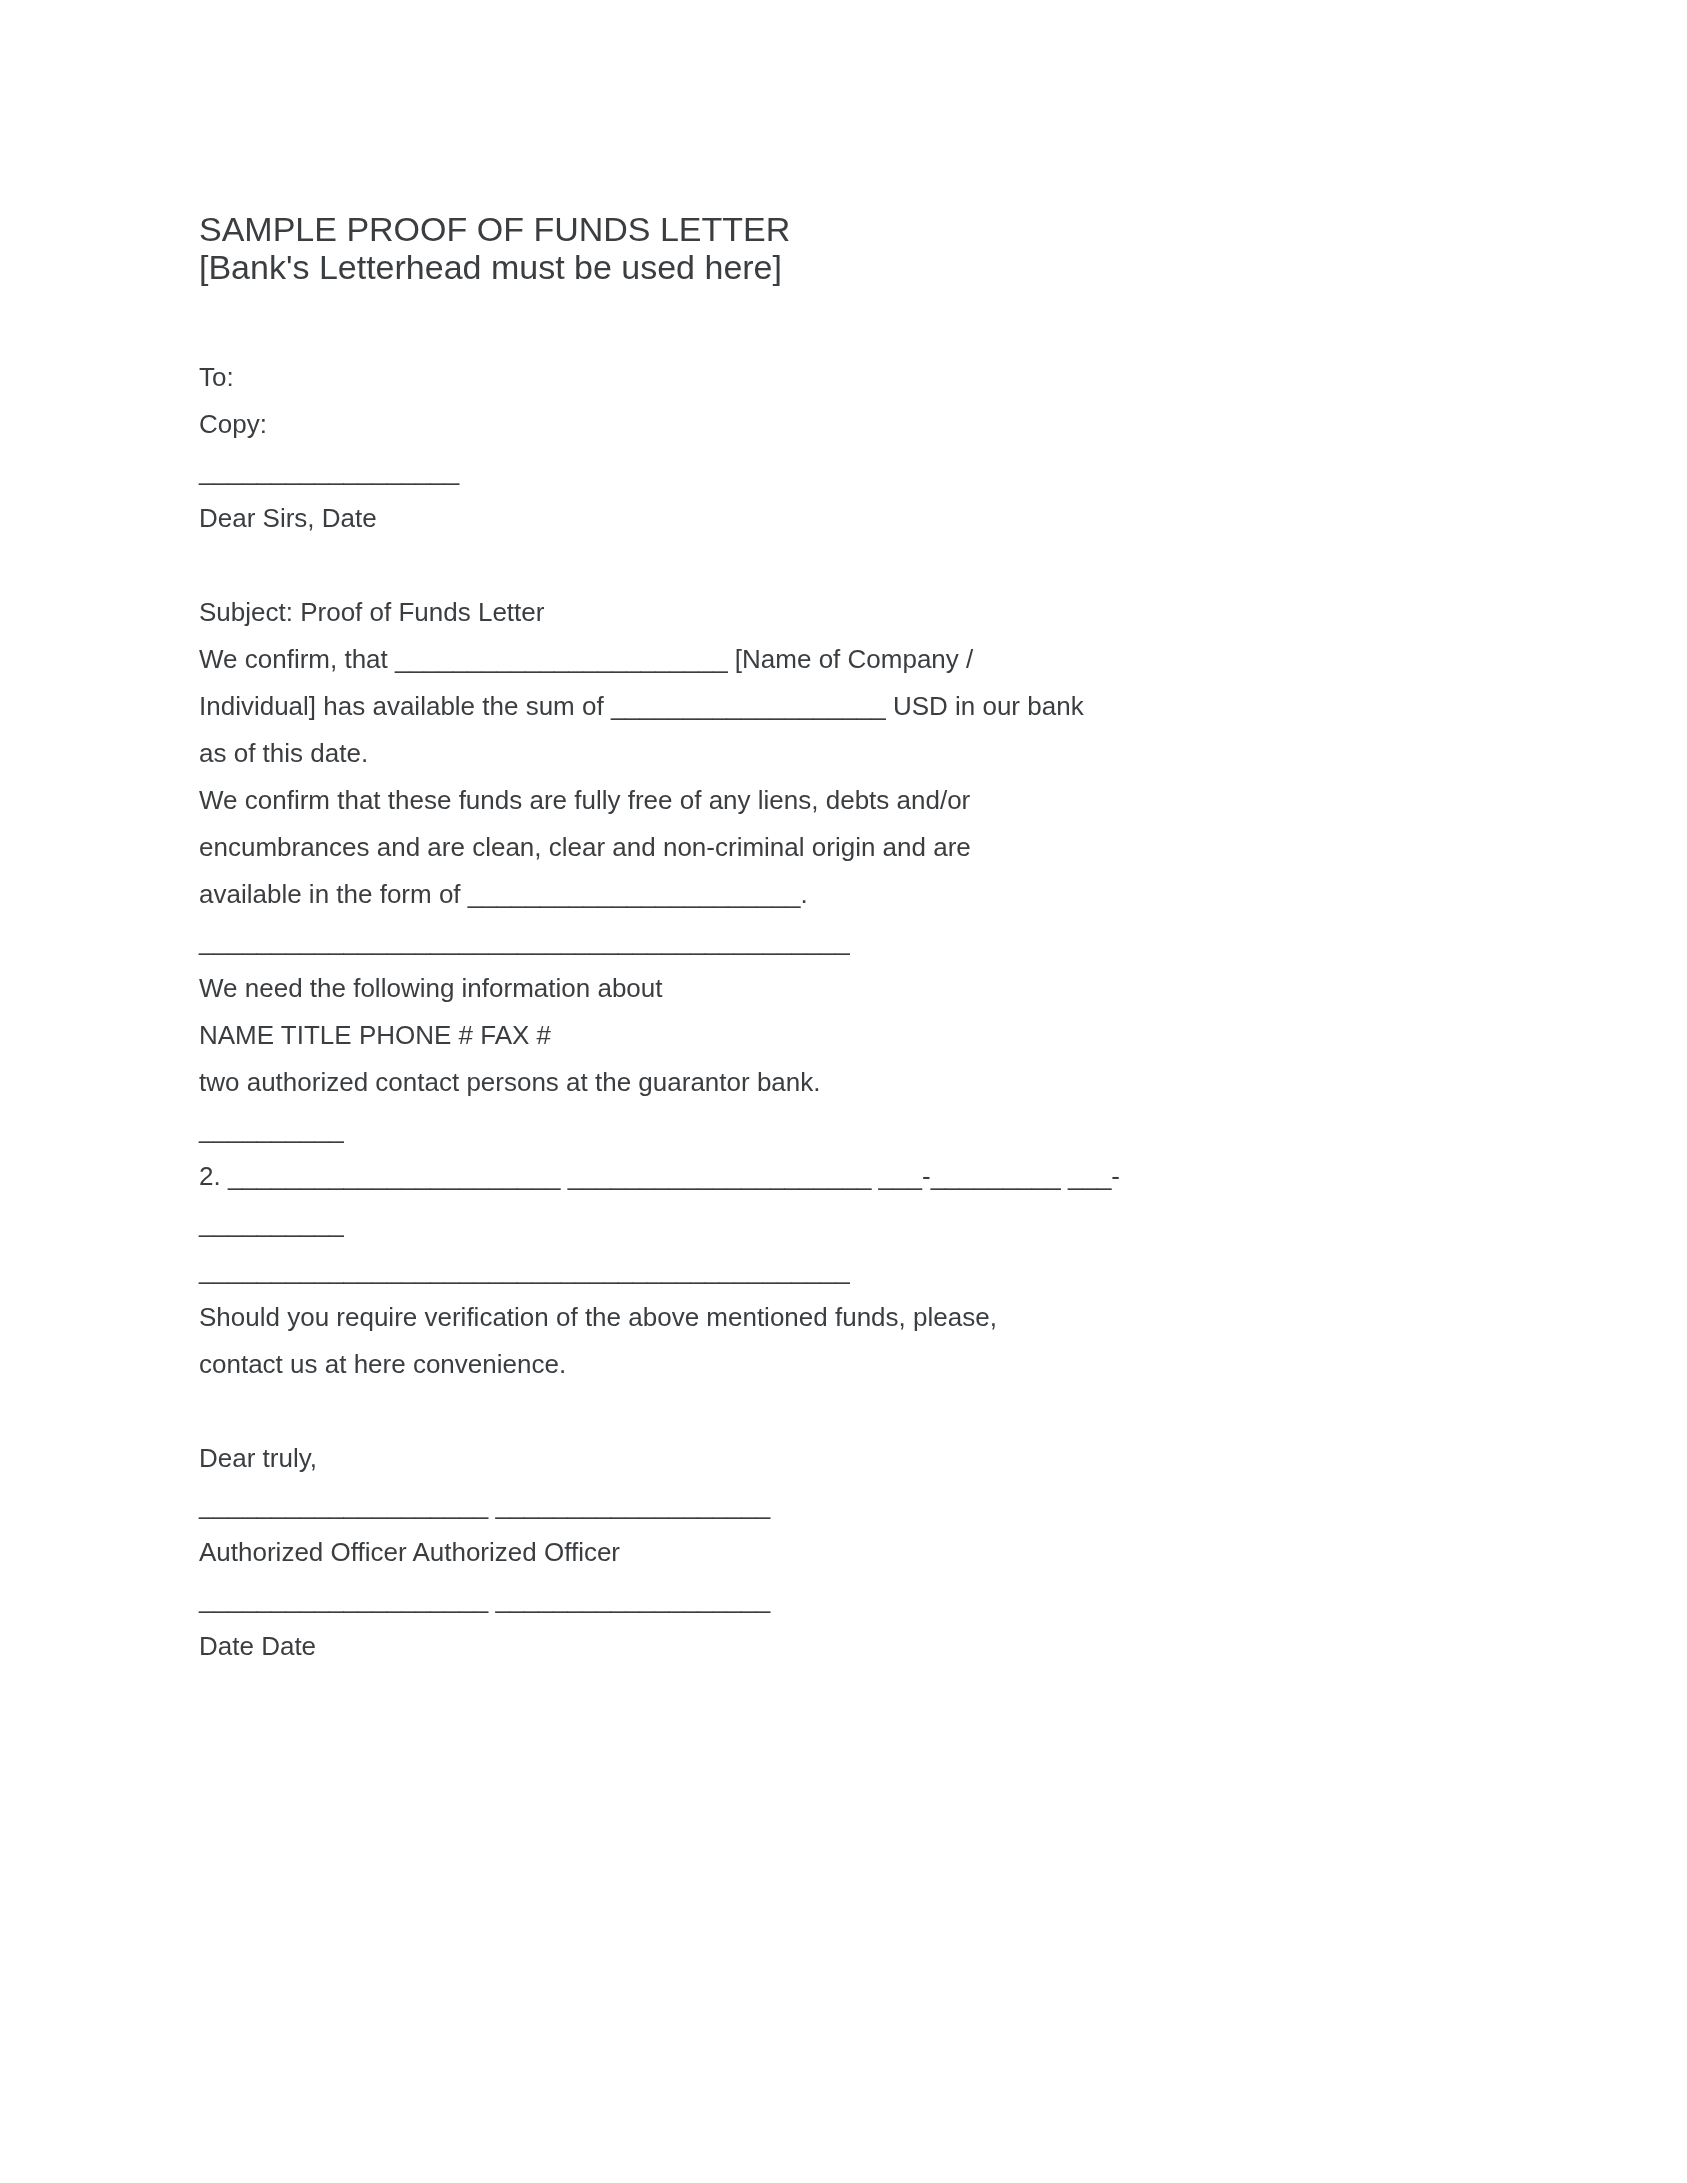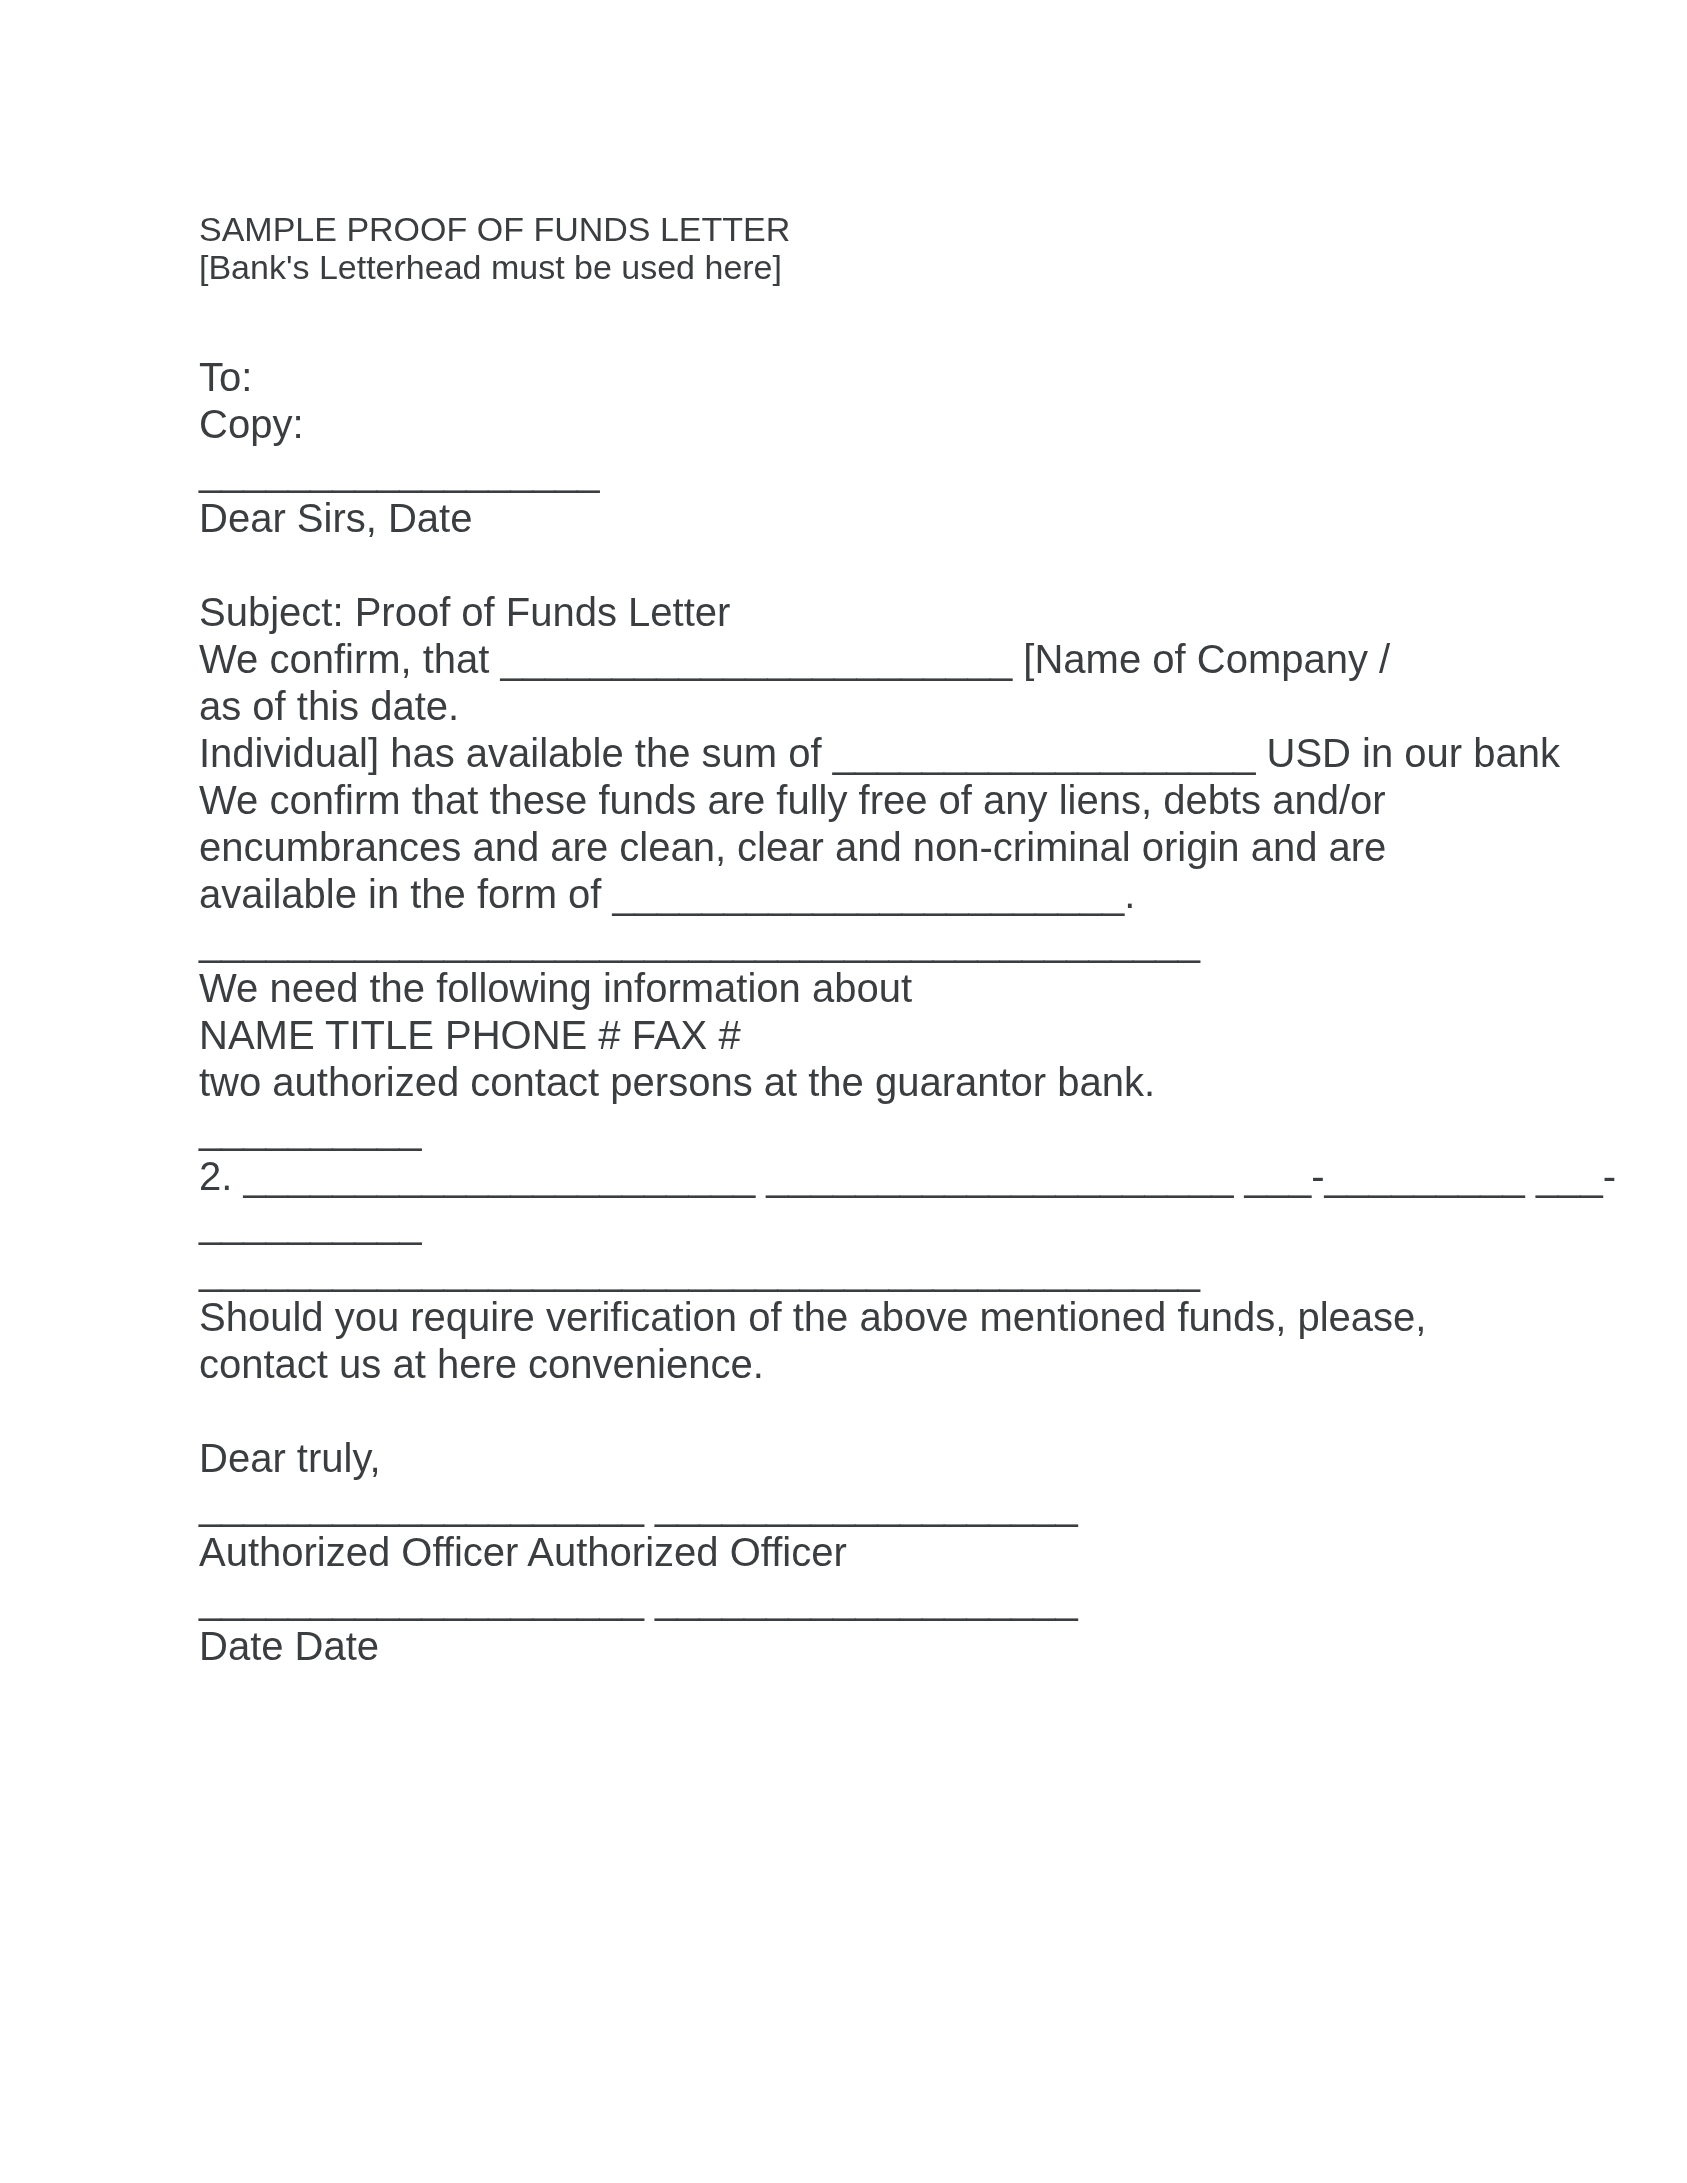--- a/index.html
+++ b/index.html
@@ -23,43 +23,43 @@
   }
   .doc-header .line {
     font-size: 34px;
     line-height: 38px;
     white-space: pre;
   }
   .doc-body {
     margin-top: 68px;
   }
   .doc-body .line {
-    font-size: 40px;
+    font-size: 26px;
     line-height: 47px;
     white-space: pre;
   }
 </style>
 </head>
 <body>
 
 <div class="page">
   <div class="doc-header">
       <div class="line">SAMPLE PROOF OF FUNDS LETTER</div>
       <div class="line">[Bank's Letterhead must be used here]</div>
     </div>
   <div class="doc-body">
       <div class="line">To:</div>
       <div class="line">Copy:</div>
       <div class="line">__________________</div>
       <div class="line">Dear Sirs, Date</div>
       <div class="line">&nbsp;</div>
       <div class="line">Subject: Proof of Funds Letter</div>
       <div class="line">We confirm, that _______________________ [Name of Company /</div>
+      <div class="line">Individual] has available the sum of ___________________ USD in our bank</div>
       <div class="line">as of this date.</div>
-      <div class="line">Individual] has available the sum of ___________________ USD in our bank</div>
       <div class="line">We confirm that these funds are fully free of any liens, debts and/or</div>
       <div class="line">encumbrances and are clean, clear and non-criminal origin and are</div>
       <div class="line">available in the form of _______________________.</div>
       <div class="line">_____________________________________________</div>
       <div class="line">We need the following information about</div>
       <div class="line">NAME TITLE PHONE # FAX #</div>
       <div class="line">two authorized contact persons at the guarantor bank.</div>
       <div class="line">__________</div>
       <div class="line">2. _______________________ _____________________ ___-_________ ___-</div>
       <div class="line">__________</div>

